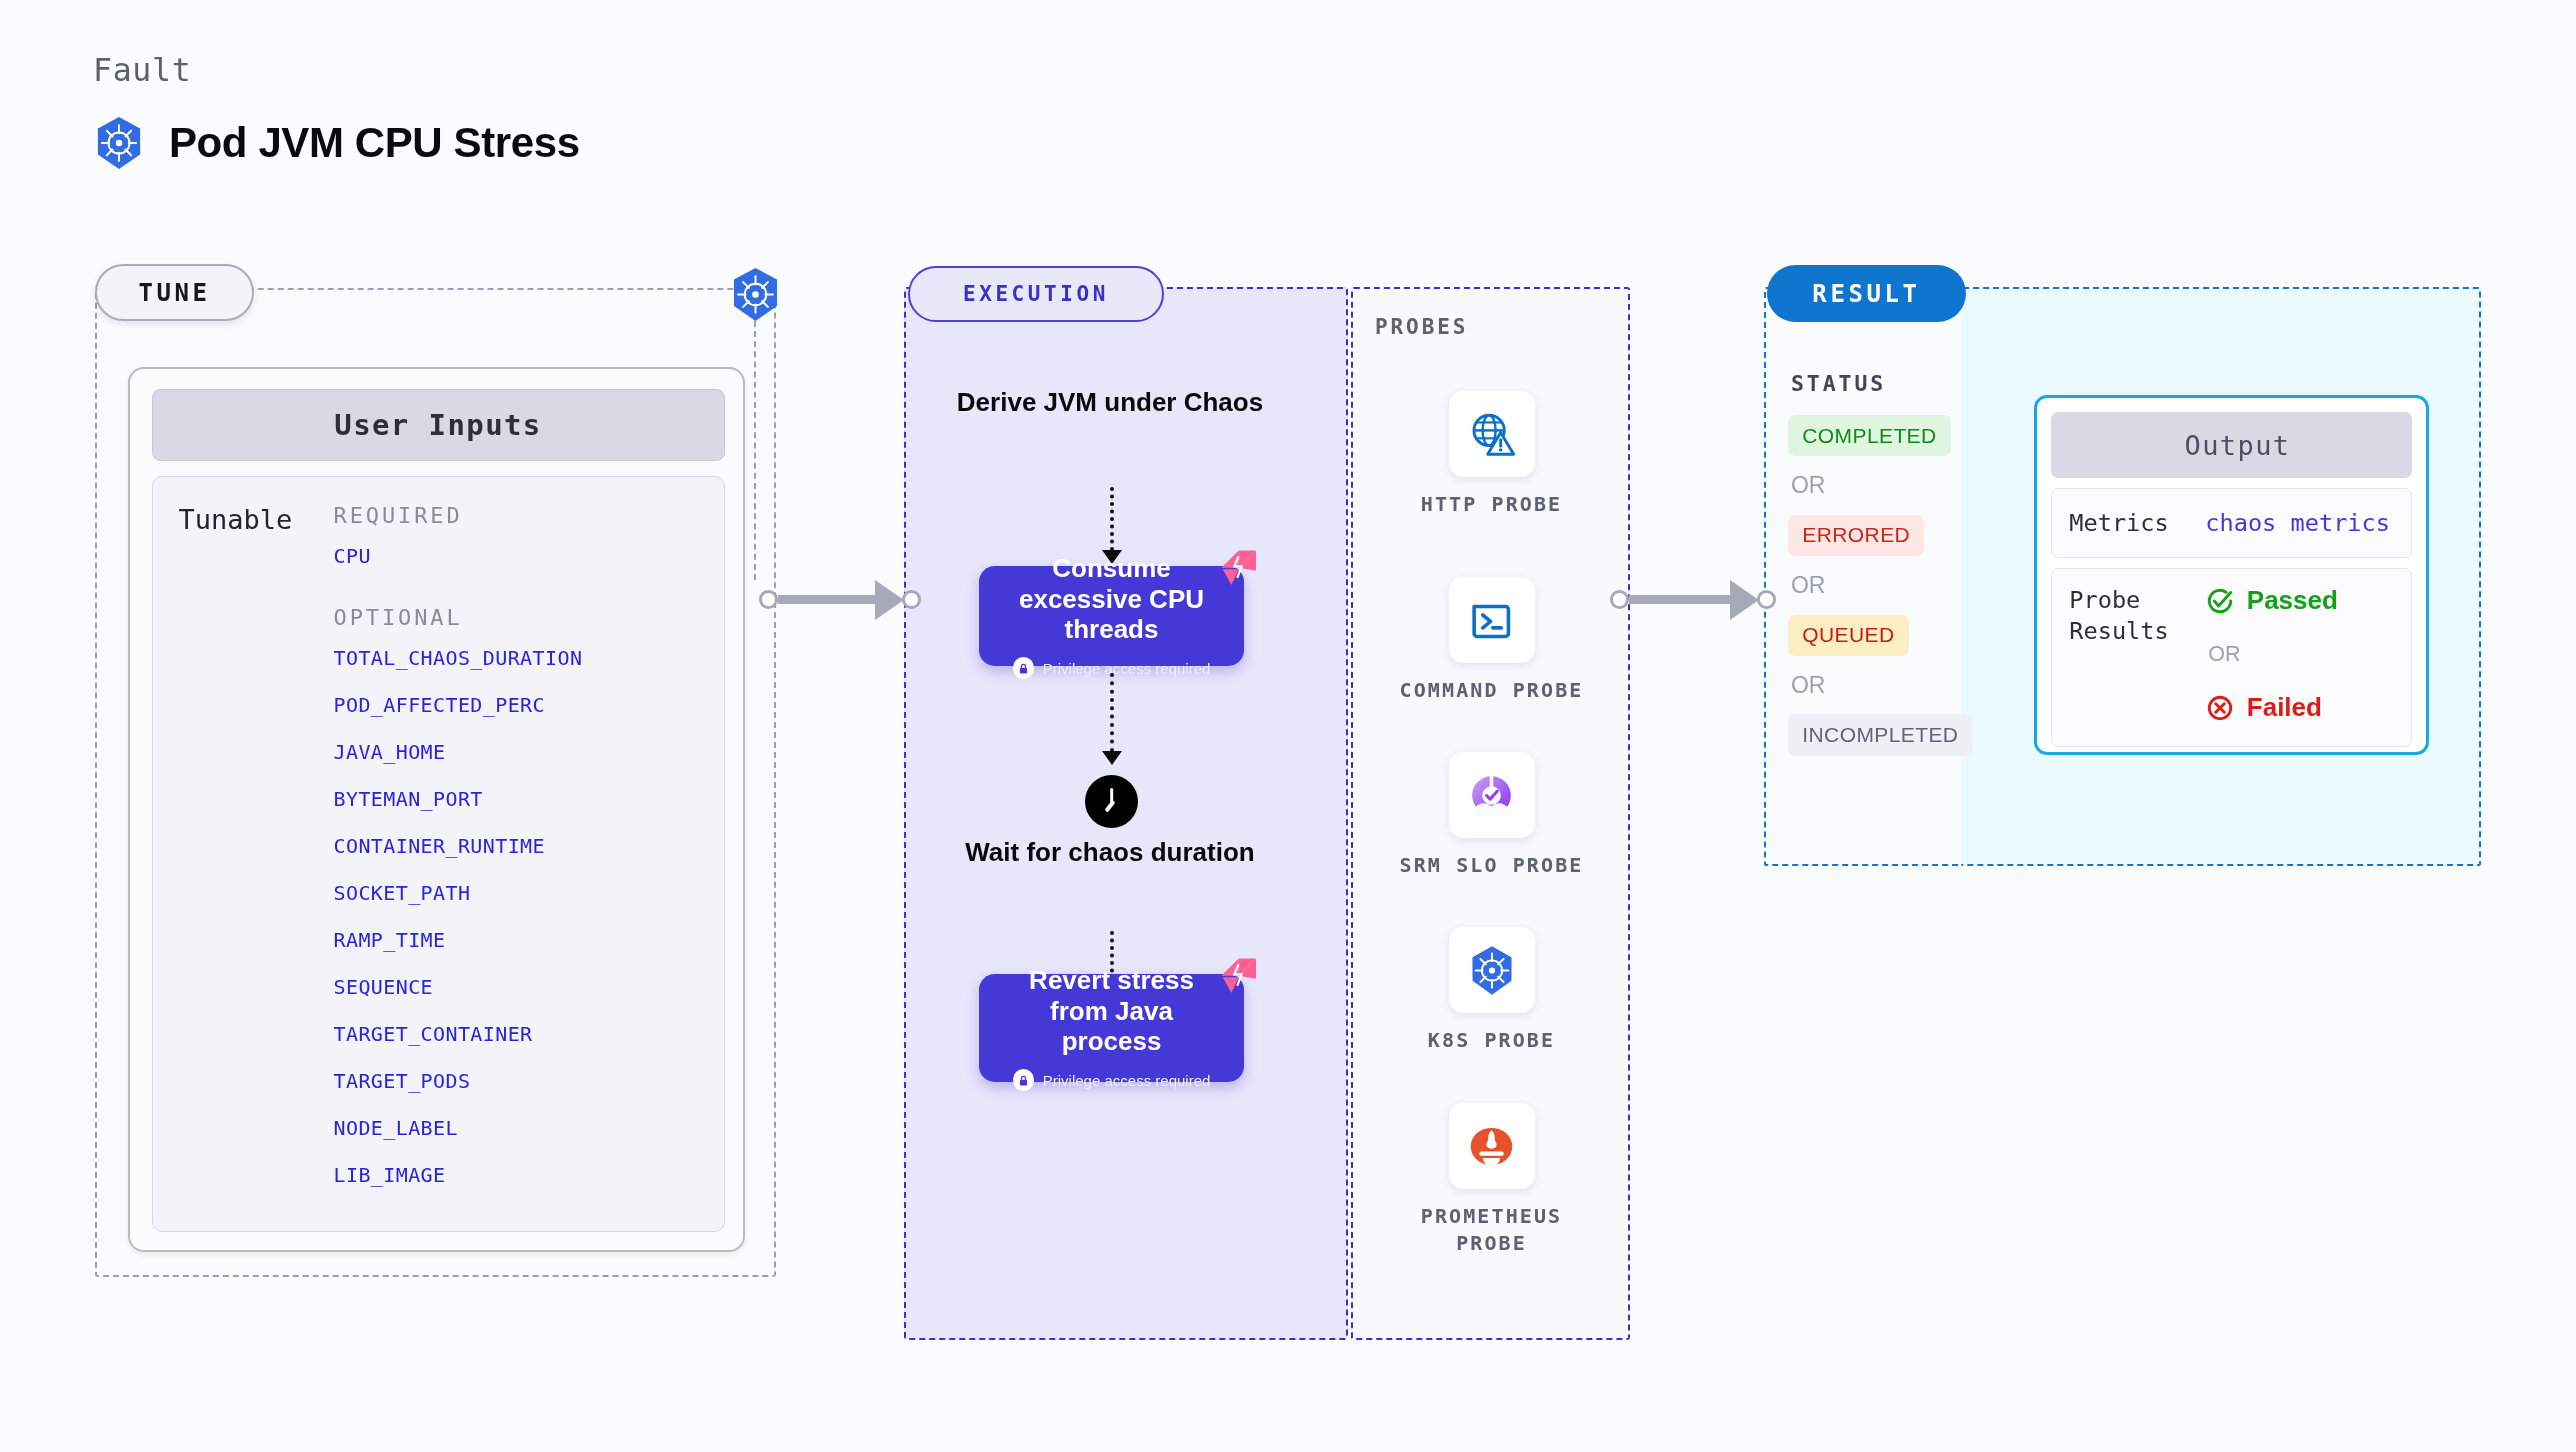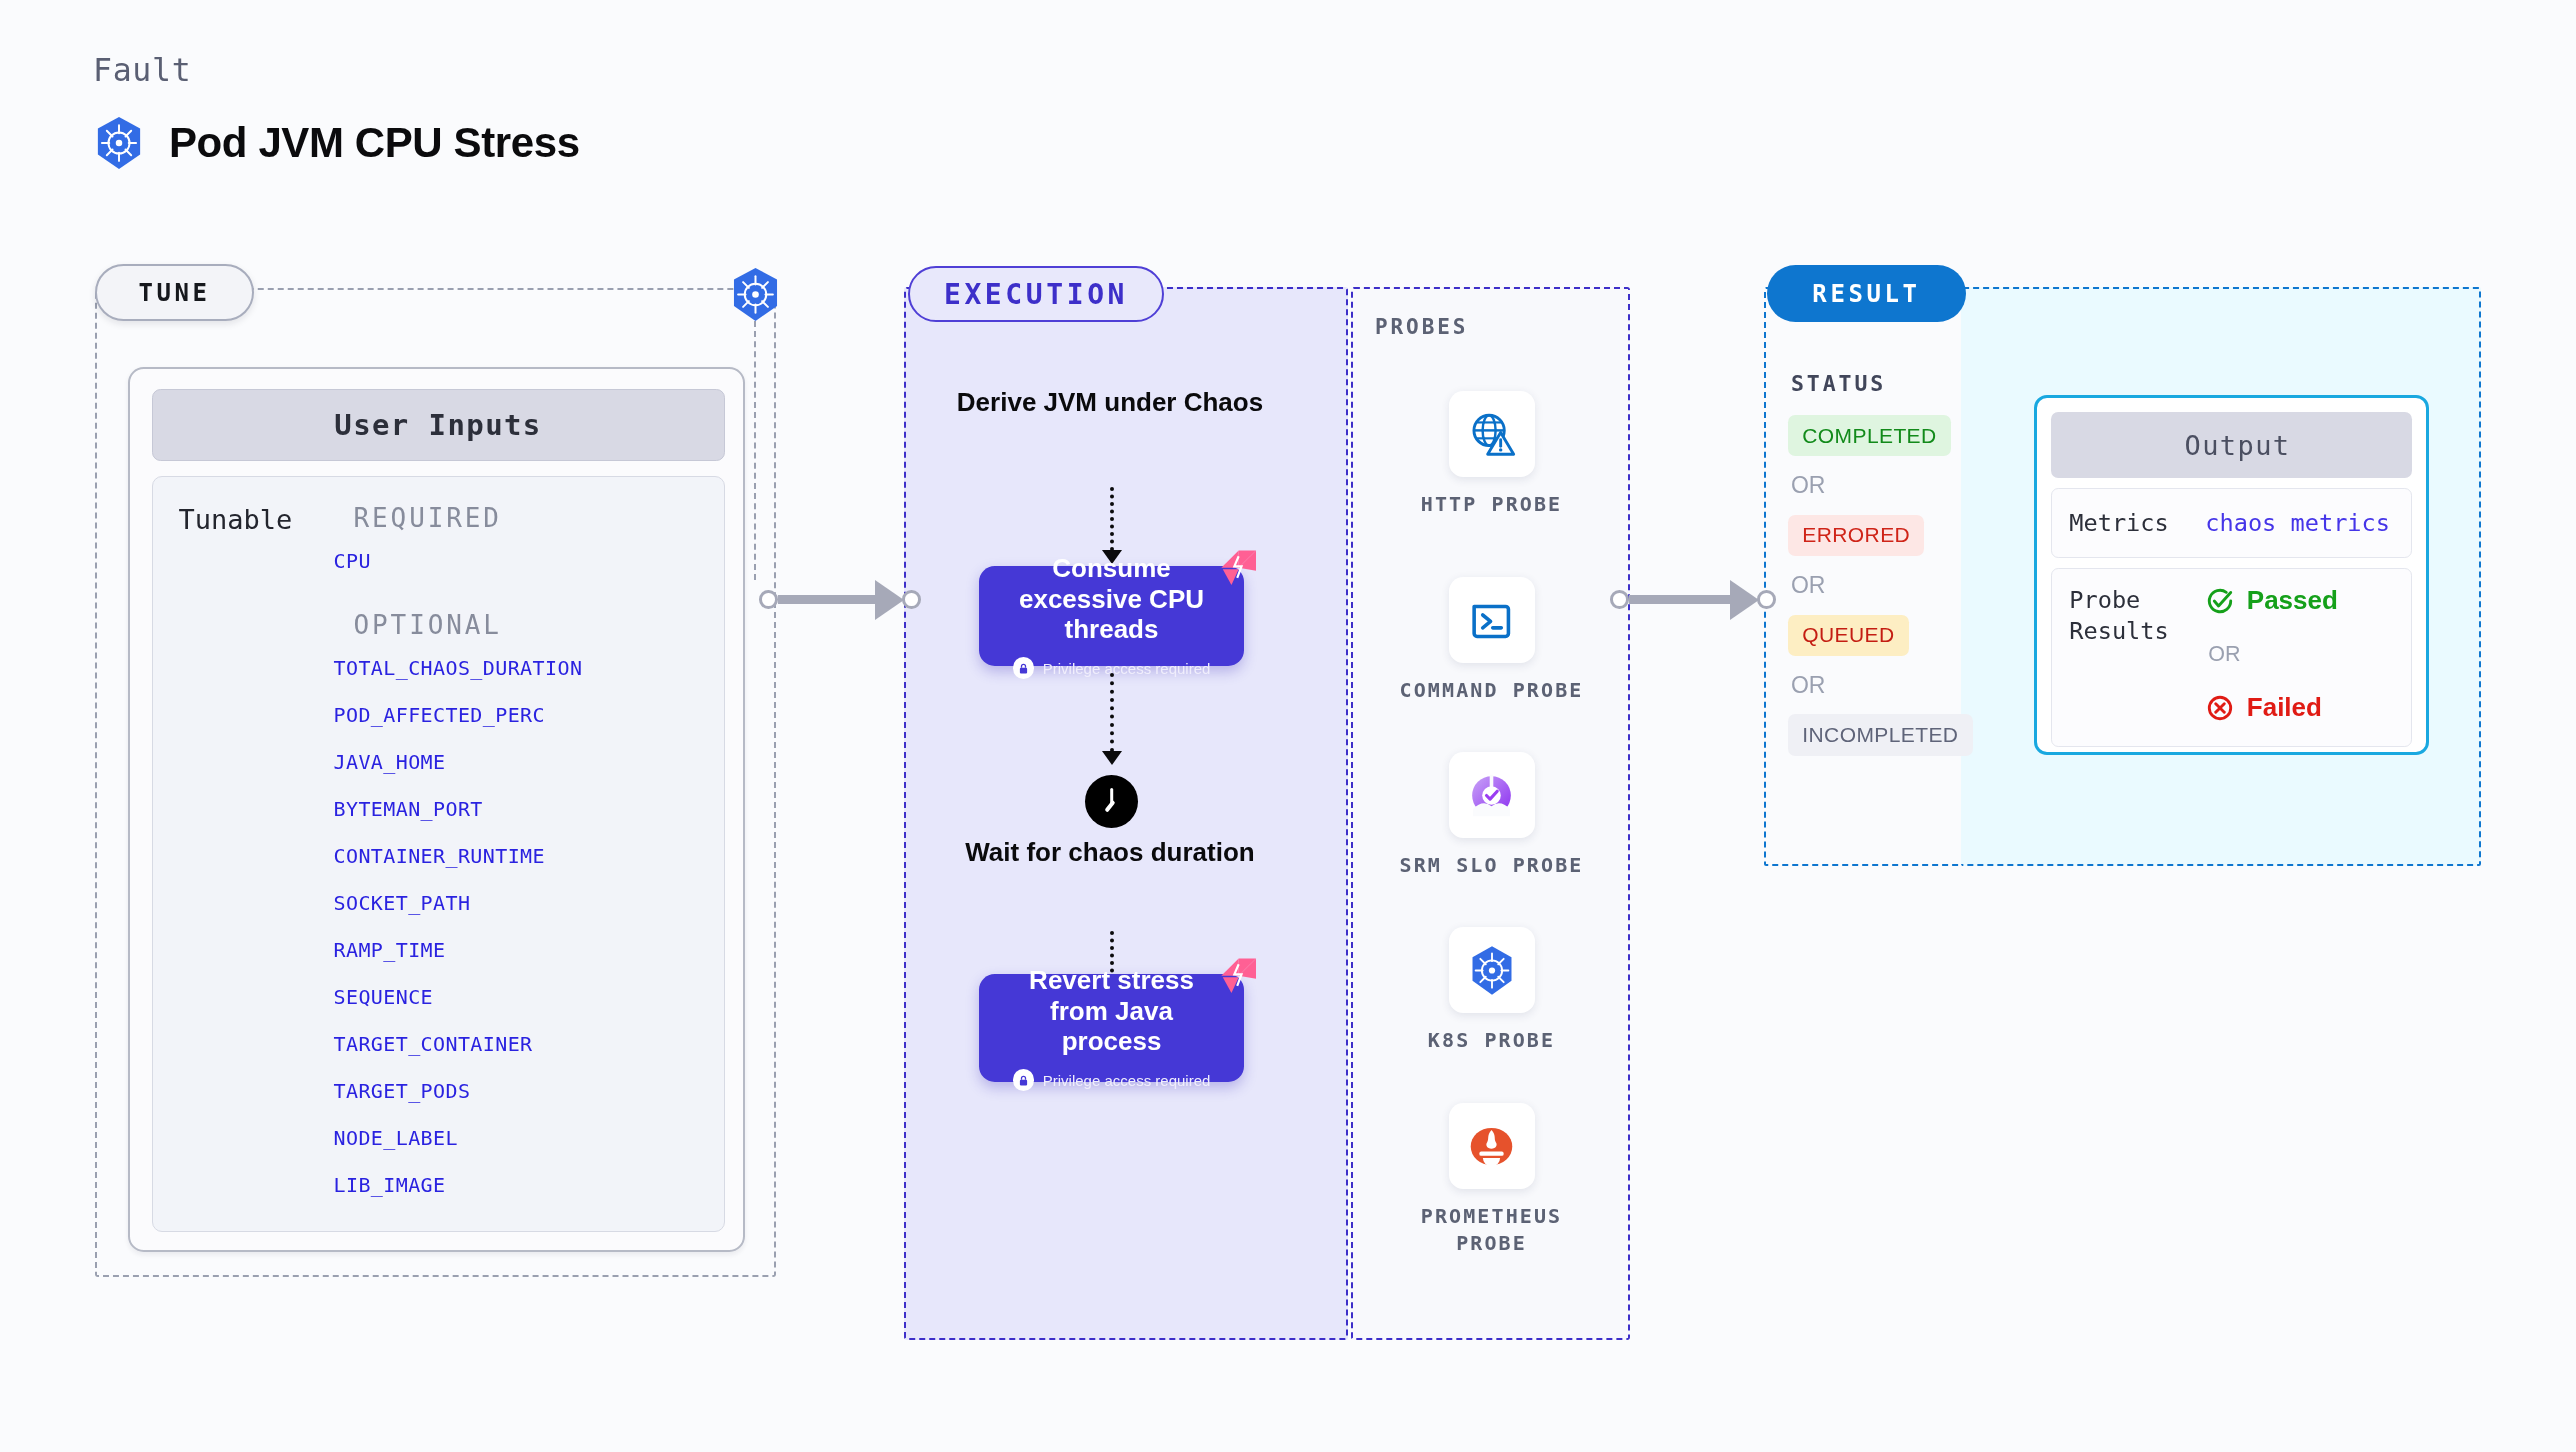--- a/index.html
+++ b/index.html
@@ -34,21 +34,21 @@
     font-weight: bold; letter-spacing: 3.6px; z-index: 6;
   }
   .pill-tune {
     left: 95px; top: 264px; width: 159px; height: 57px;
     background: #f3f4f8; border: 2.9px solid #a8adbd; color: #16181d;
     font-size: 24px; box-shadow: 0 2.9px 7.2px rgba(20,20,40,.10);
   }
   .pill-exec {
     left: 908px; top: 266px; width: 256px; height: 56px;
     background: #e8e8fb; border: 2.9px solid #4f3fd6; color: #3d2fc9;
-    font-size: 28px;
+    font-size: 21px;
   }
   .pill-result {
     left: 1767px; top: 265px; width: 199px; height: 57px;
     background: #0e76cf; border: none; color: #ffffff; font-size: 24px;
   }
 
   
   .lane { position: absolute; }
   .lane-tune {
     left: 95px; top: 288px; width: 681px; height: 989px;
@@ -92,22 +92,22 @@
     background: #f2f4f9; border: 1.4px solid #d7dae4; border-radius: 10px;
   }
   .tunable-label {
     position: absolute; left: 26px; top: 27px;
     font-family: "DejaVu Sans Mono", monospace; font-size: 27px; color: #23252e;
   }
   .tunable-list {
     position: absolute; left: 181px; top: 21.5px; right: 11.5px;
   }
   .group-head {
-    font-family: "DejaVu Sans Mono", monospace; font-size: 26px;
-    color: #878c9c; letter-spacing: 2.9px; margin-bottom: 15.8px; margin-top: 4.3px; margin-left: 20px;
+    font-family: "DejaVu Sans Mono", monospace; font-size: 22px;
+    color: #878c9c; letter-spacing: 2.9px; margin-bottom: 15.8px; margin-top: 4.3px;
   }
   .tunable-item {
     font-family: "DejaVu Sans Mono", monospace; font-size: 20px;
     color: #2a22e0; margin-bottom: 23px; letter-spacing: 0.4px;
     white-space: nowrap;
   }
   .spacer-gap { height: 10px; }
 
   
   .exec-step-label {

